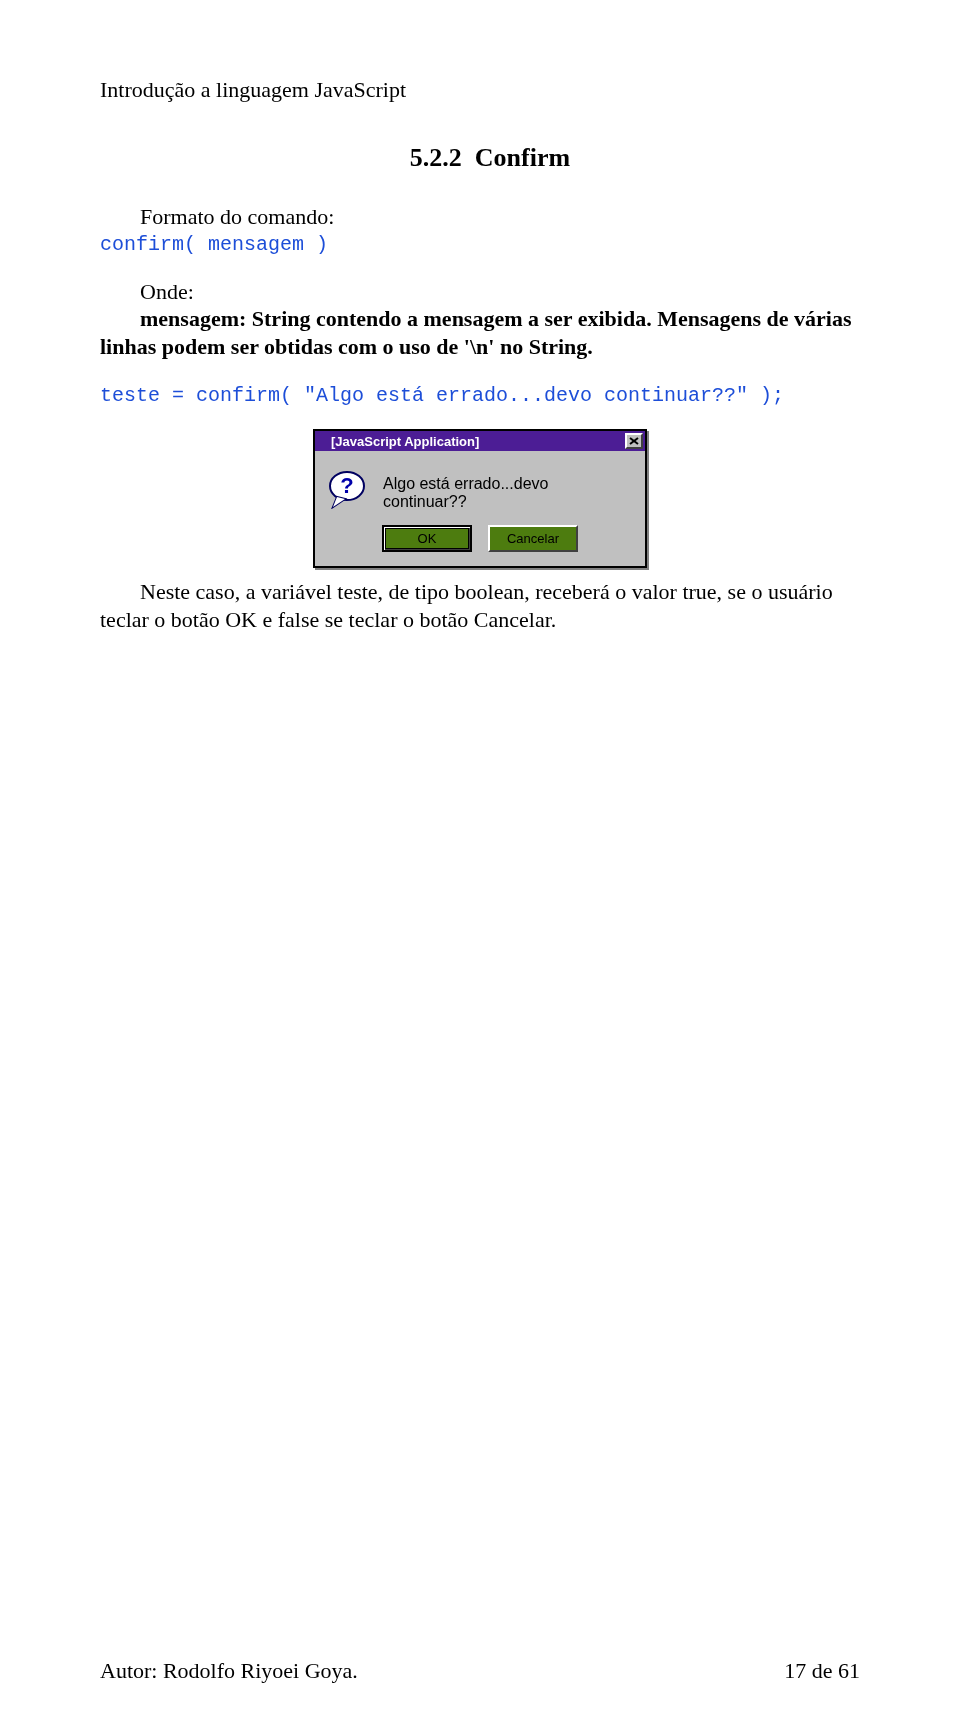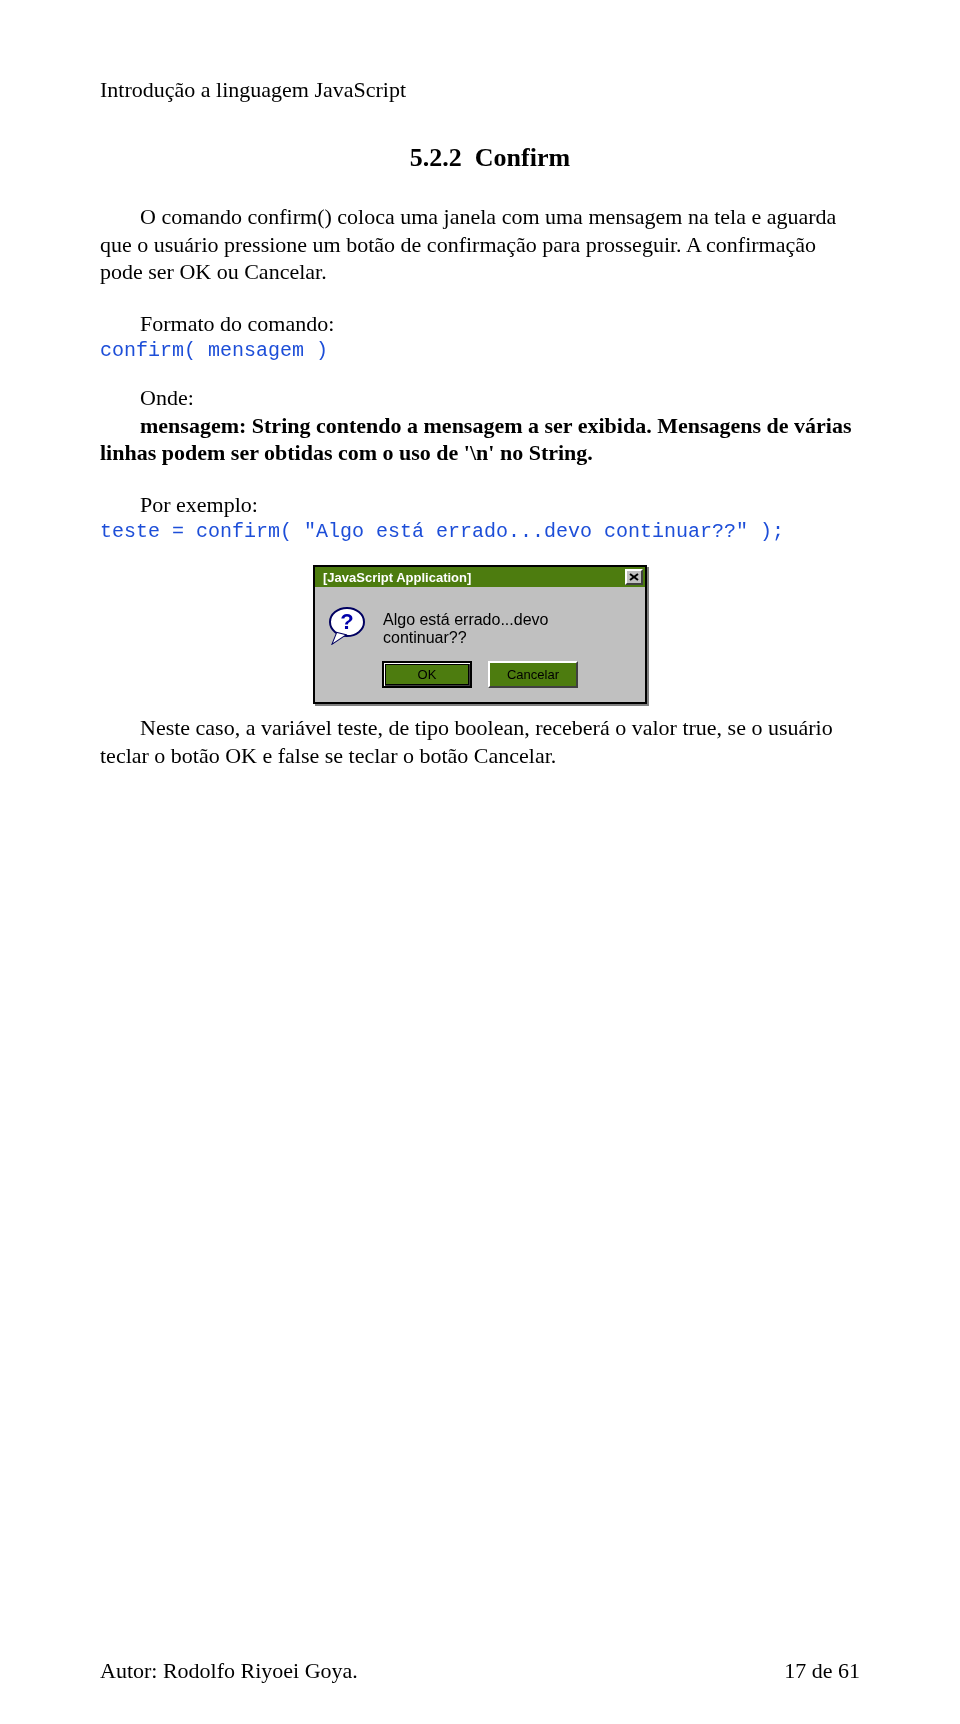--- a/index.html
+++ b/index.html
@@ -52,26 +52,26 @@
   }
   
   .win-dialog {
     width: 330px;
     border: 2px solid #000000;
     background: #c0c0c0;
     box-shadow: 2px 2px 0 #808080;
     font-family: Tahoma, Arial, sans-serif;
   }
   .win-titlebar {
-    background: #4d7c0f;
+    background: #4c1d95;
     color: #ffffff;
     display: flex;
     align-items: center;
     justify-content: space-between;
-    padding: 2px 2px 2px 8px;
+    padding: 2px 2px 2px 16px;
     font-size: 13px;
     font-weight: bold;
   }
   .win-close {
     width: 18px;
     height: 16px;
     background: #c0c0c0;
     border-top: 2px solid #ffffff;
     border-left: 2px solid #ffffff;
     border-right: 2px solid #404040;
@@ -140,29 +140,27 @@
 </head>
 <body>
 
 <div class="page">
   <div class="doc-header">Introdução a linguagem JavaScript</div>
 
   <div class="section-heading">
     <span>5.2.2</span>&nbsp;&nbsp;<span>Confirm</span>
   </div>
 
-  <div class="para indent-first">O comando confirm() coloca uma janela com uma mensagem na tela e aguarda que o usuário pressione um botão de confirmação para prosseguir. A confirmação pode ser OK ou Cancelar.</div>
 
   <div class="para" style="margin-bottom:2px;text-indent:40px;">Formato do comando:</div>
   <div class="code">confirm( mensagem )</div>
 
   <div class="para" style="margin-bottom:0;text-indent:40px;">Onde:</div>
   <div class="para" style="text-indent:40px;font-weight:bold;">mensagem: String contendo a mensagem a ser exibida. Mensagens de várias linhas podem ser obtidas com o uso de '\n' no String.</div>
 
-  <div class="para" style="margin-bottom:2px;text-indent:40px;">Por exemplo:</div>
   <div class="code">teste = confirm( "Algo está errado...devo continuar??" );</div>
 
   <div class="fig-wrap">
     <div class="win-dialog">
       <div class="win-titlebar">
         <span>[JavaScript Application]</span>
         <span class="win-close">
           <svg width="10" height="8" viewBox="0 0 10 8">
             <line x1="1" y1="1" x2="9" y2="7" stroke="#000" stroke-width="2"></line>
             <line x1="9" y1="1" x2="1" y2="7" stroke="#000" stroke-width="2"></line>

